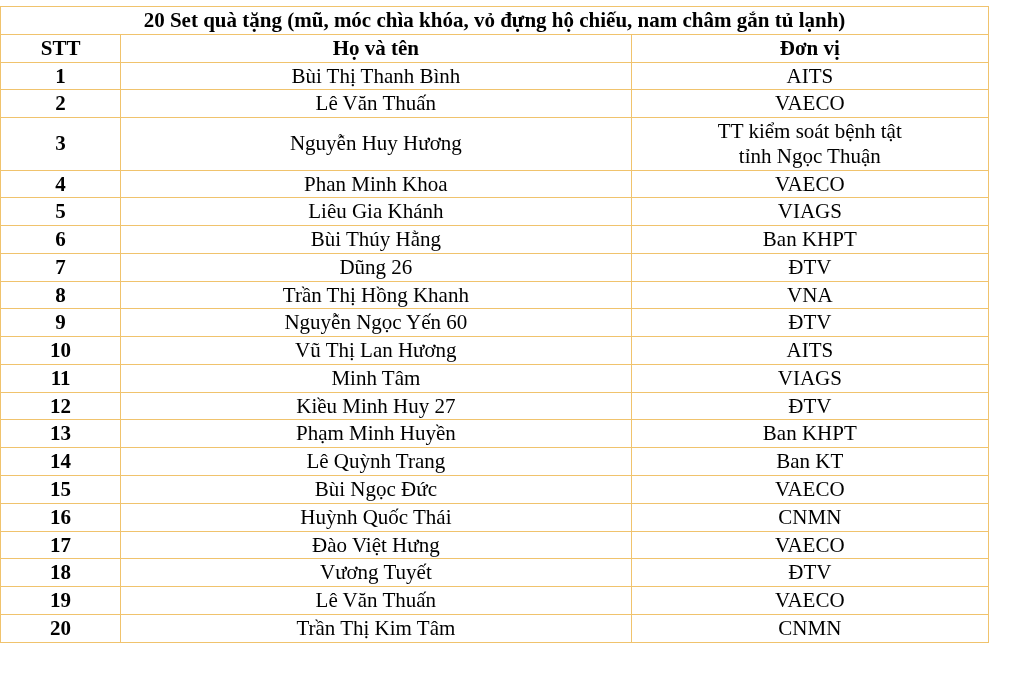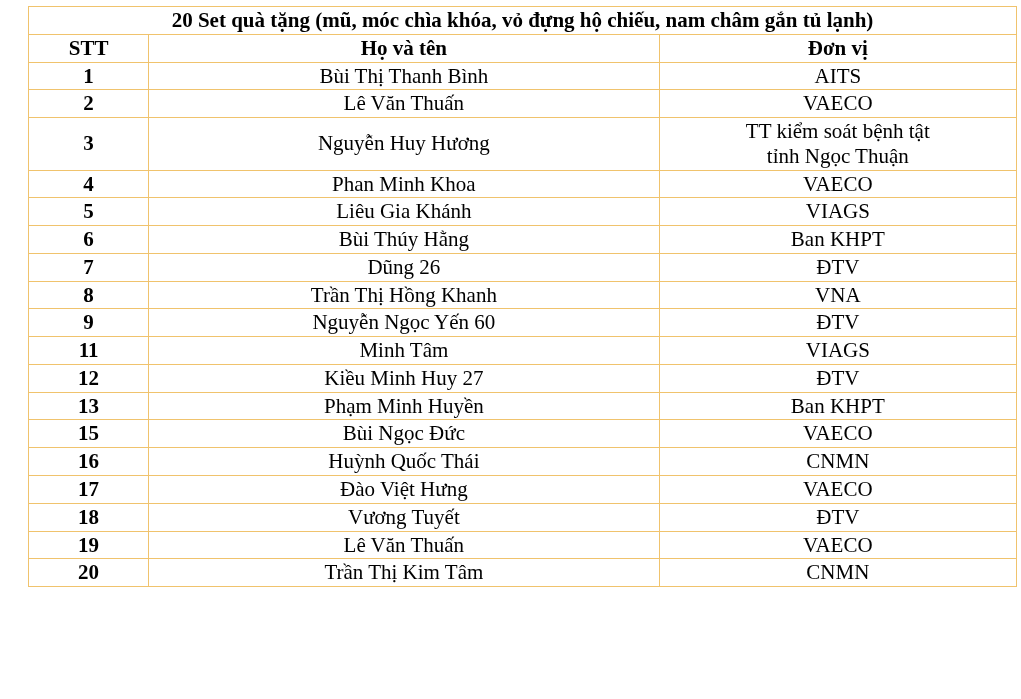--- a/index.html
+++ b/index.html
@@ -11,21 +11,21 @@
     width: 1021px;
     height: 699px;
     font-family: "Liberation Serif", serif;
     color: #000000;
   }
   .page {
     width: 946px;
     height: 699px;
     position: relative;
     box-sizing: border-box;
-    padding: 6px 16px 0 28px;
+    padding: 6px 16px 0 0;
   }
   table.gift-table {
     border-collapse: collapse;
     width: 989px;
     table-layout: fixed;
   }
   table.gift-table td, table.gift-table th {
     border: 1px solid #f0c36d;
     padding: 1px 4px;
     text-align: center;
@@ -118,33 +118,43 @@
         <td class="cell-stt">8</td>
         <td>Trần Thị Hồng Khanh</td>
         <td>VNA</td>
       </tr>
       <tr>
         <td class="cell-stt">9</td>
         <td>Nguyễn Ngọc Yến 60</td>
         <td>ĐTV</td>
       </tr>
       <tr>
+        <td class="cell-stt">10</td>
+        <td>Vũ Thị Lan Hương</td>
+        <td>AITS</td>
+      </tr>
+      <tr>
         <td class="cell-stt">11</td>
         <td>Minh Tâm</td>
         <td>VIAGS</td>
       </tr>
       <tr>
         <td class="cell-stt">12</td>
         <td>Kiều Minh Huy 27</td>
         <td>ĐTV</td>
       </tr>
       <tr>
         <td class="cell-stt">13</td>
         <td>Phạm Minh Huyền</td>
         <td>Ban KHPT</td>
+      </tr>
+      <tr>
+        <td class="cell-stt">14</td>
+        <td>Lê Quỳnh Trang</td>
+        <td>Ban KT</td>
       </tr>
       <tr>
         <td class="cell-stt">15</td>
         <td>Bùi Ngọc Đức</td>
         <td>VAECO</td>
       </tr>
       <tr>
         <td class="cell-stt">16</td>
         <td>Huỳnh Quốc Thái</td>
         <td>CNMN</td>

